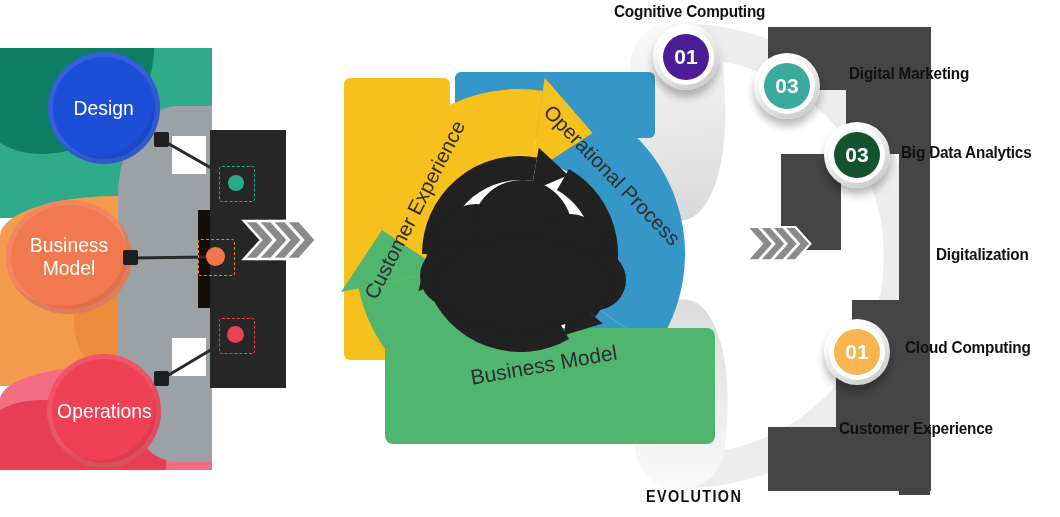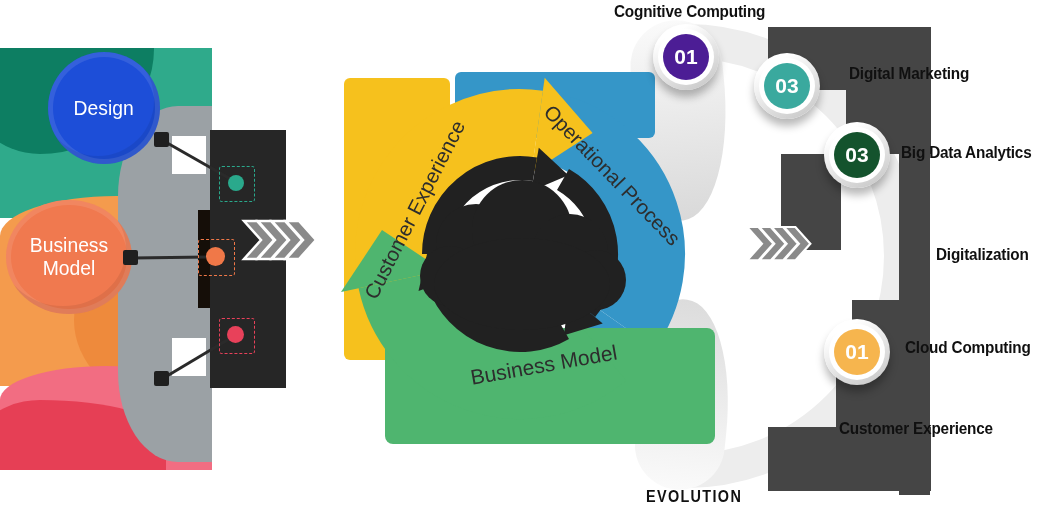--- a/index.html
+++ b/index.html
@@ -96,20 +96,23 @@
     </div>
     <div class="silhouette"></div>
     <div class="gap gap1"></div>
     <div class="gap gap2"></div>
     <div class="circle c1" style="background: #1d4ed8;">
       <span>Design</span>
     </div>
     <div class="circle c2" style="background: rgb(240, 121, 79);">
       <span>Business Model</span>
     </div>
+    <div class="circle c3" style="background: rgb(238, 65, 86);">
+      <span>Operations</span>
+    </div>
   </div>
 
   <div class="abs cam-body" style="background: rgb(38, 38, 38);"></div>
   <div class="abs cam-lens"></div>
 
   <div class="abs ribbon" style="border-color: rgb(237, 237, 237);"></div>
   <div class="abs tear tear1"></div>
   <div class="abs tear tear2"></div>
   <div class="slab slab1" style="background: rgb(69, 69, 69);"></div>
   <div class="slab slab2" style="background: rgb(69, 69, 69);"></div>

